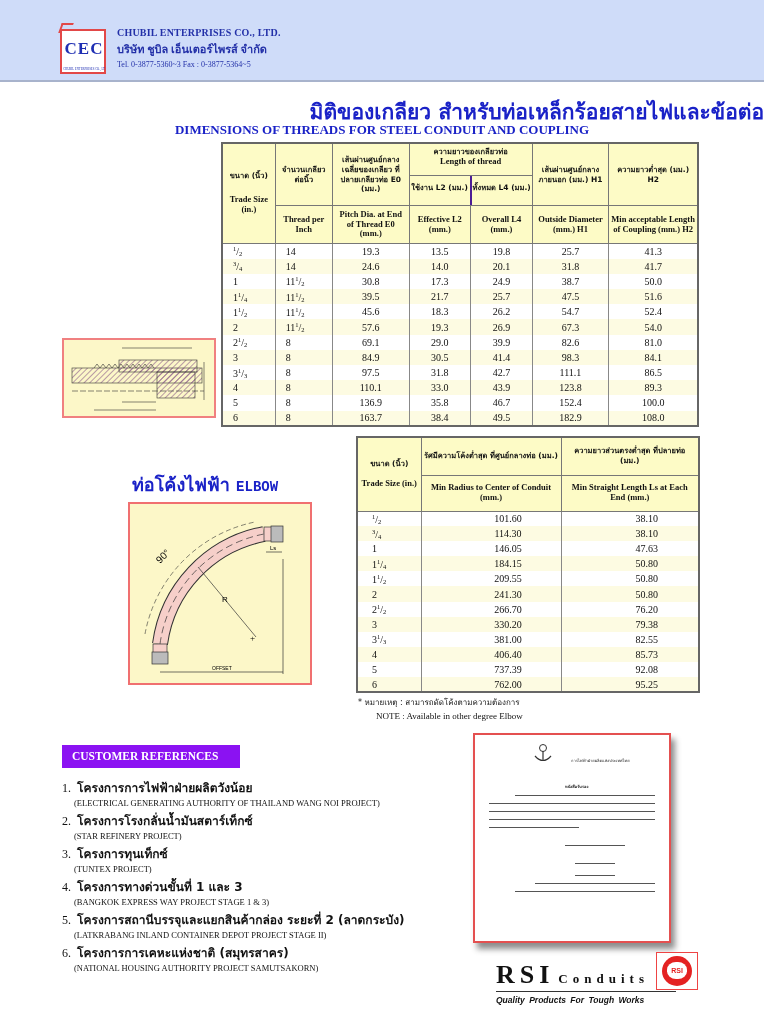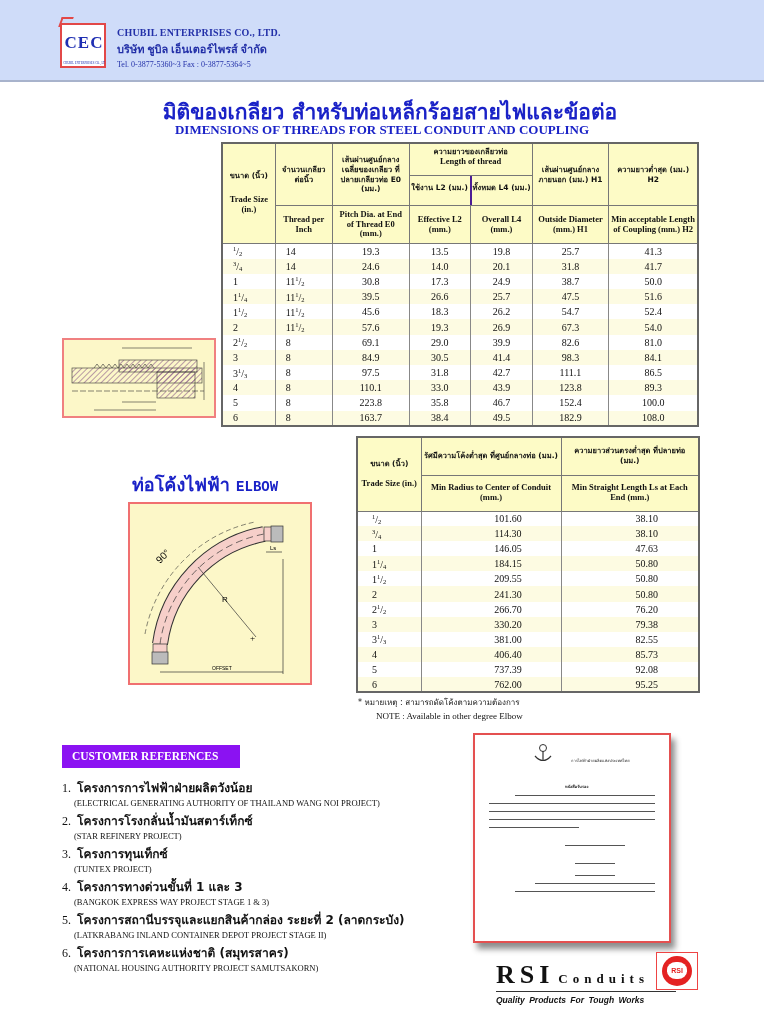--- a/index.html
+++ b/index.html
@@ -4,32 +4,32 @@
 <style>
   * { box-sizing: border-box; margin: 0; padding: 0; }
   html, body { width: 764px; height: 1009px; background: #ffffff; overflow: hidden; }
   body { position: relative; font-family: "Liberation Serif", serif; color: #111; }
 
   
   .header { position: absolute; left: 0; top: 0; width: 764px; height: 82px; background: #cfdcf9; border-bottom: 2px solid #a8b3cc; }
   .page-tab { position: absolute; right: 0; top: 0; width: 67px; height: 82px; background: #0a10cc; }
   .page-num { position: absolute; left: 10px; bottom: 7px; color: #fff; font-weight: bold; font-size: 14px; font-family: "Liberation Serif", serif; }
 
-  .logo { position: absolute; left: 60px; top: 23px; width: 46px; height: 45px; background: #fff; border: 2px solid #e24848; }
+  .logo { position: absolute; left: 60px; top: 29px; width: 46px; height: 45px; background: #fff; border: 2px solid #e24848; }
   .logo::before { content: ""; position: absolute; left: -2px; top: -8px; width: 10px; height: 8px; border-left: 2px solid #e24848; border-top: 2px solid #e24848; transform: skewX(-20deg); }
   .logo-text { position: absolute; left: 2px; top: 8px; width: 40px; text-align: center; color: #1f2fb3; font-weight: bold; font-size: 17px; letter-spacing: 1px; }
   .logo-sub { position: absolute; left: 1px; bottom: 1px; width: 42px; text-align: center; font-size: 3px; color: #1f2fb3; white-space: nowrap; overflow: hidden; }
 
   .company { position: absolute; left: 117px; top: 27px; color: #2330a8; }
   .company .en { font-weight: bold; font-size: 10px; letter-spacing: 0.2px; }
   .company .th { font-weight: bold; font-size: 11px; margin-top: 2px; }
   .company .tel { font-size: 8px; margin-top: 2px; }
 
   
-  .title-th { position: absolute; left: 0; width: 764px; top: 95px; text-align: center; color: #1a22c7; font-weight: bold; font-size: 21px; font-family: "DejaVu Sans", sans-serif; padding-left: 16px; }
+  .title-th { position: absolute; left: 0; width: 764px; top: 95px; text-align: right; color: #1a22c7; font-weight: bold; font-size: 21px; font-family: "DejaVu Sans", sans-serif; padding-left: 16px; }
   .title-en { position: absolute; left: 0; width: 764px; top: 122px; text-align: center; color: #1a22c7; font-weight: bold; font-size: 13px; }
 
   
   table { border-collapse: collapse; font-family: "Liberation Serif", serif; }
   .t1 { position: absolute; left: 221px; top: 142px; width: 478px; border: 2px solid #666; }
   .t1 th, .t2 th { background: #fdfbc6; border: 1px solid #777; font-size: 8.5px; font-weight: bold; text-align: center; vertical-align: middle; line-height: 1.15; padding: 1px 2px; }
   .t1 th .th-thai, .t2 th .th-thai { font-family: "DejaVu Sans", sans-serif; font-weight: bold; font-size: 7.5px; }
   .t1 td, .t2 td { font-size: 10px; text-align: center; height: 15.2px; padding: 0 2px; border-left: 1px solid #888; border-right: 1px solid #888; }
   .t1 tr.alt td, .t2 tr.alt td { background: #fdfbe2; }
   .t1 td.left { text-align: left; padding-left: 10px; }
@@ -149,21 +149,21 @@
         <td>30.8</td>
         <td>17.3</td>
         <td>24.9</td>
         <td>38.7</td>
         <td>50.0</td>
       </tr>
       <tr class="alt">
         <td class="left">1<span class="frac"><sup>1</sup>/<sub>4</sub></span></td>
         <td class="left">11<span class="frac"><sup>1</sup>/<sub>2</sub></span></td>
         <td>39.5</td>
-        <td>26.6</td>
+        <td>21.7</td>
         <td>25.7</td>
         <td>47.5</td>
         <td>51.6</td>
       </tr>
       <tr>
         <td class="left">1<span class="frac"><sup>1</sup>/<sub>2</sub></span></td>
         <td class="left">11<span class="frac"><sup>1</sup>/<sub>2</sub></span></td>
         <td>45.6</td>
         <td>18.3</td>
         <td>26.2</td>
@@ -211,21 +211,21 @@
         <td class="left">8</td>
         <td>110.1</td>
         <td>33.0</td>
         <td>43.9</td>
         <td>123.8</td>
         <td>89.3</td>
       </tr>
       <tr>
         <td class="left">5</td>
         <td class="left">8</td>
-        <td>223.8</td>
+        <td>136.9</td>
         <td>35.8</td>
         <td>46.7</td>
         <td>152.4</td>
         <td>100.0</td>
       </tr>
       <tr class="alt">
         <td class="left">6</td>
         <td class="left">8</td>
         <td>163.7</td>
         <td>38.4</td>

